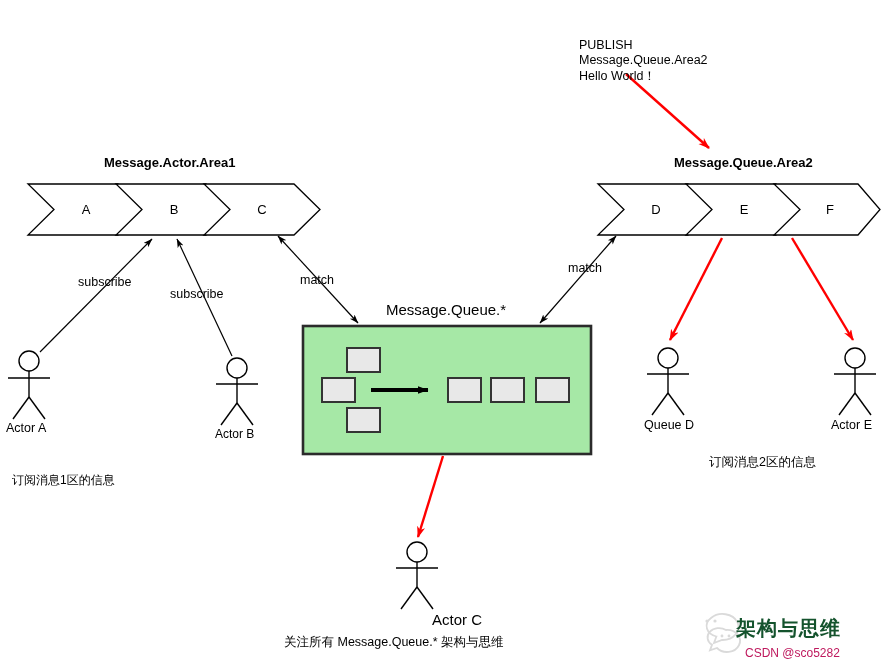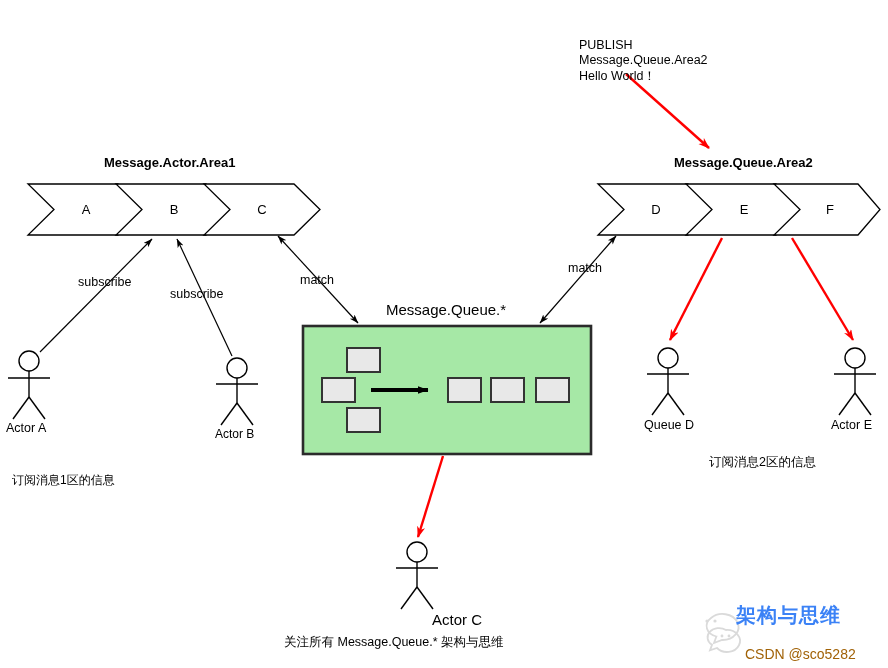--- a/index.html
+++ b/index.html
@@ -38,22 +38,22 @@
   .t-match2    { left: 568px; top: 261px; font-size: 12.5px; }
   .t-mqstar    { left: 386px; top: 301px; font-size: 15px; }
   .t-actorA    { left: 6px;   top: 421px; font-size: 12.5px; }
   .t-actorB    { left: 215px; top: 427px; font-size: 12px; }
   .t-actorC    { left: 395px; top: 611px; font-size: 15px; margin-left: 37px; }
   .t-actorD    { left: 644px; top: 418px; font-size: 12.5px; }
   .t-actorE    { left: 831px; top: 418px; font-size: 12.5px; }
   .t-cap1      { left: 12px;  top: 473px; font-size: 12px; }
   .t-cap2      { left: 709px; top: 455px; font-size: 12.5px; }
   .t-cap3      { left: 284px; top: 635px; font-size: 12.5px; }
-  .wm-name     { left: 736px; top: 603px; font-size: 20px; color: #3b82f6; font-weight: bold; letter-spacing: 1px; }
-  .wm-sub      { left: 745px; top: 646px; font-size: 14px; color: #a16207; }
+  .wm-name     { left: 736px; top: 616px; font-size: 20px; color: #14532d; font-weight: bold; letter-spacing: 1px; }
+  .wm-sub      { left: 745px; top: 646px; font-size: 12px; color: #be185d; }
 </style>
 </head>
 <body>
 
 <svg id="canvas" viewBox="0 0 888 668">
   <defs>
     <marker id="ah-black" markerWidth="10" markerHeight="10" refX="8.6" refY="3.2" orient="auto" markerUnits="userSpaceOnUse">
       <path d="M0,0 L9,3.2 L0,6.4 L2.4,3.2 Z" fill="#000000"></path>
     </marker>
     <marker id="ah-black-start" markerWidth="10" markerHeight="10" refX="0.4" refY="3.2" orient="auto" markerUnits="userSpaceOnUse">

